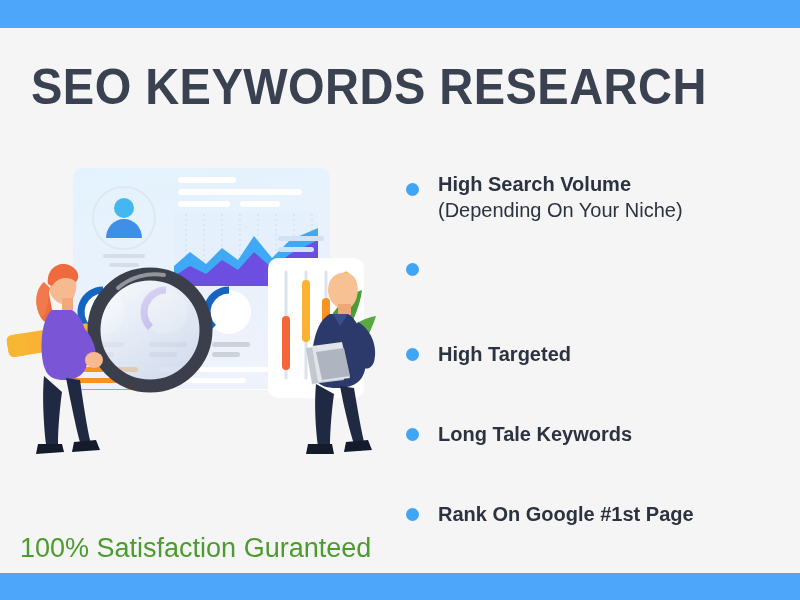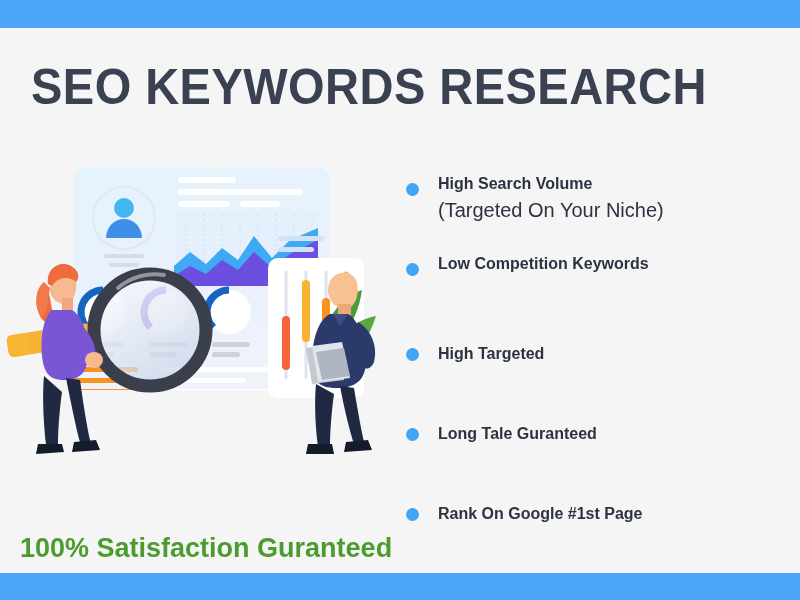--- a/index.html
+++ b/index.html
@@ -44,21 +44,21 @@
     transform-origin: left top;
   }
 
   
   #guarantee {
     position: absolute;
     left: 20px;
     top: 531px;
     font-size: 27px;
     line-height: 34px;
-    font-weight: bold;
+    font-weight: normal;
     color: #4b9b2e;
     white-space: nowrap;
   }
 
   
   #bullets {
     position: absolute;
     left: 406px;
     top: 163px;
     width: 390px;
@@ -71,21 +71,21 @@
   .dot {
     position: absolute;
     left: 0;
     width: 13px;
     height: 13px;
     border-radius: 50%;
     background: #41a5f5;
   }
   .btext { position: absolute; left: 32px; top: 0; width: 358px; }
   .bhead {
-    font-size: 16px;
+    font-size: 20px;
     line-height: 26px;
     font-weight: bold;
     color: #2b3240;
     white-space: nowrap;
   }
   .bsub {
     font-size: 20px;
     line-height: 26px;
     font-weight: normal;
     color: #2b3240;
@@ -285,42 +285,42 @@
       </g>
     </svg>
   </div>
 
   <div id="bullets">
 
     <div class="bullet-row" style="top:8px;">
       <span class="dot" style="top:12px;"></span>
       <span class="btext">
         <span class="bhead">High Search Volume</span><br>
-        <span class="bsub">(Targeted On Your Niche)</span>
+        <span class="bsub">(Depending On Your Niche)</span>
       </span>
     </div>
 
     <div class="bullet-row" style="top:88px;">
       <span class="dot" style="top:12px;"></span>
       <span class="btext">
-        <span class="bhead">Low Competition Keywords</span><br>
+        <br>
       </span>
     </div>
 
     <div class="bullet-row" style="top:178px;">
       <span class="dot" style="top:7px;"></span>
       <span class="btext">
         <span class="bhead">High Targeted</span>
       </span>
     </div>
 
     <div class="bullet-row" style="top:258px;">
       <span class="dot" style="top:7px;"></span>
       <span class="btext">
-        <span class="bhead">Long Tale Guranteed</span>
+        <span class="bhead">Long Tale Keywords</span>
       </span>
     </div>
 
     <div class="bullet-row" style="top:338px;">
       <span class="dot" style="top:7px;"></span>
       <span class="btext">
         <span class="bhead">Rank On Google #1st Page</span>
       </span>
     </div>
 

